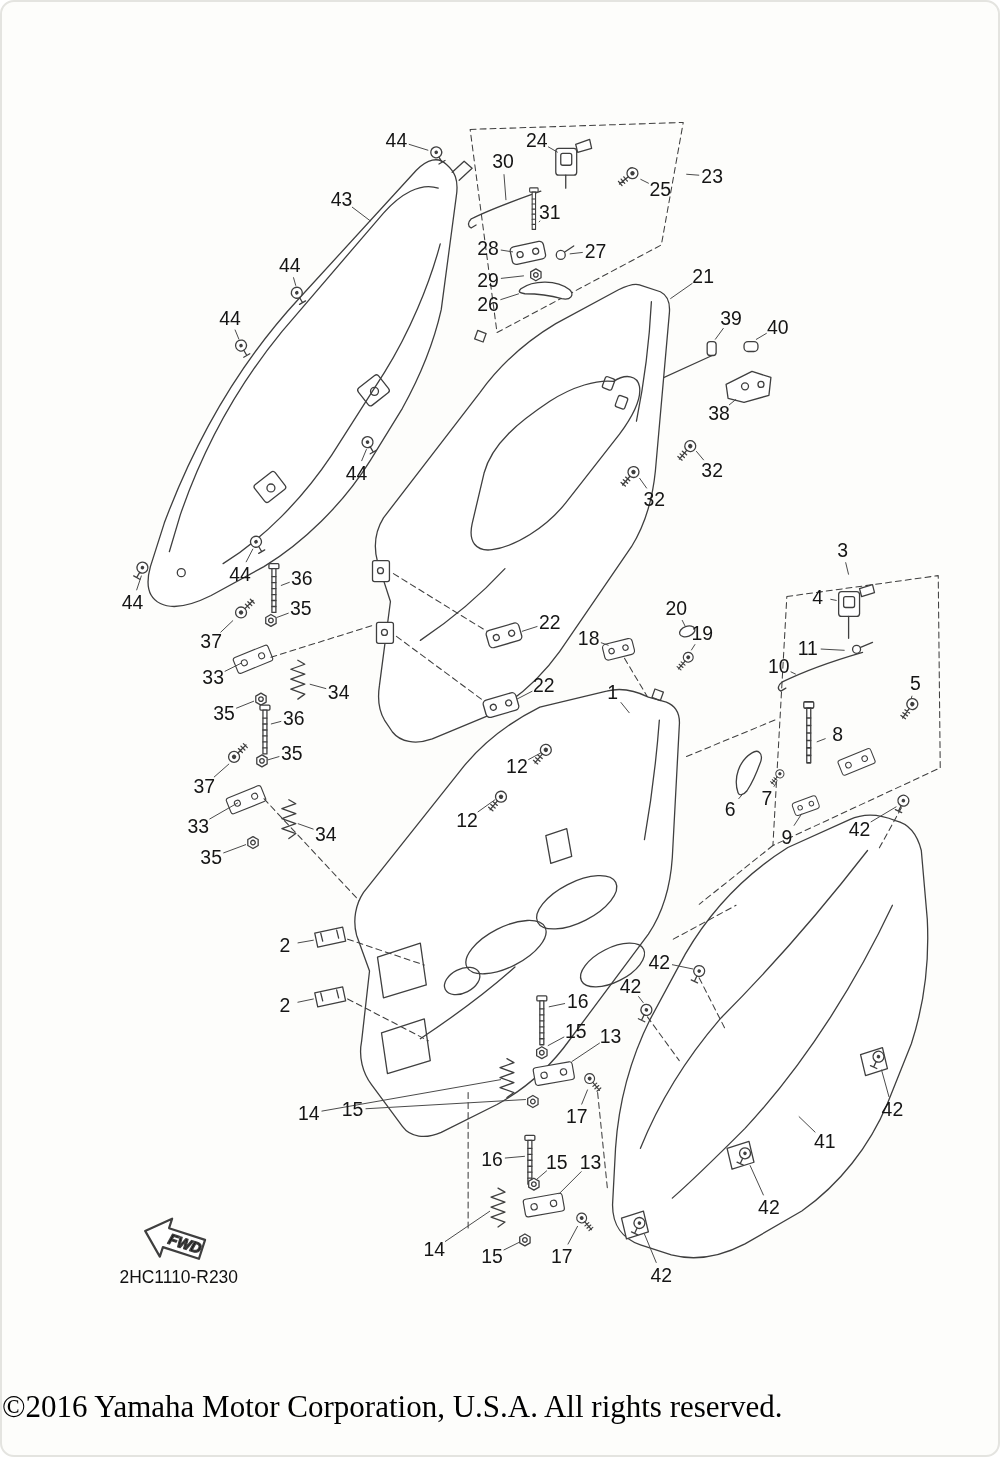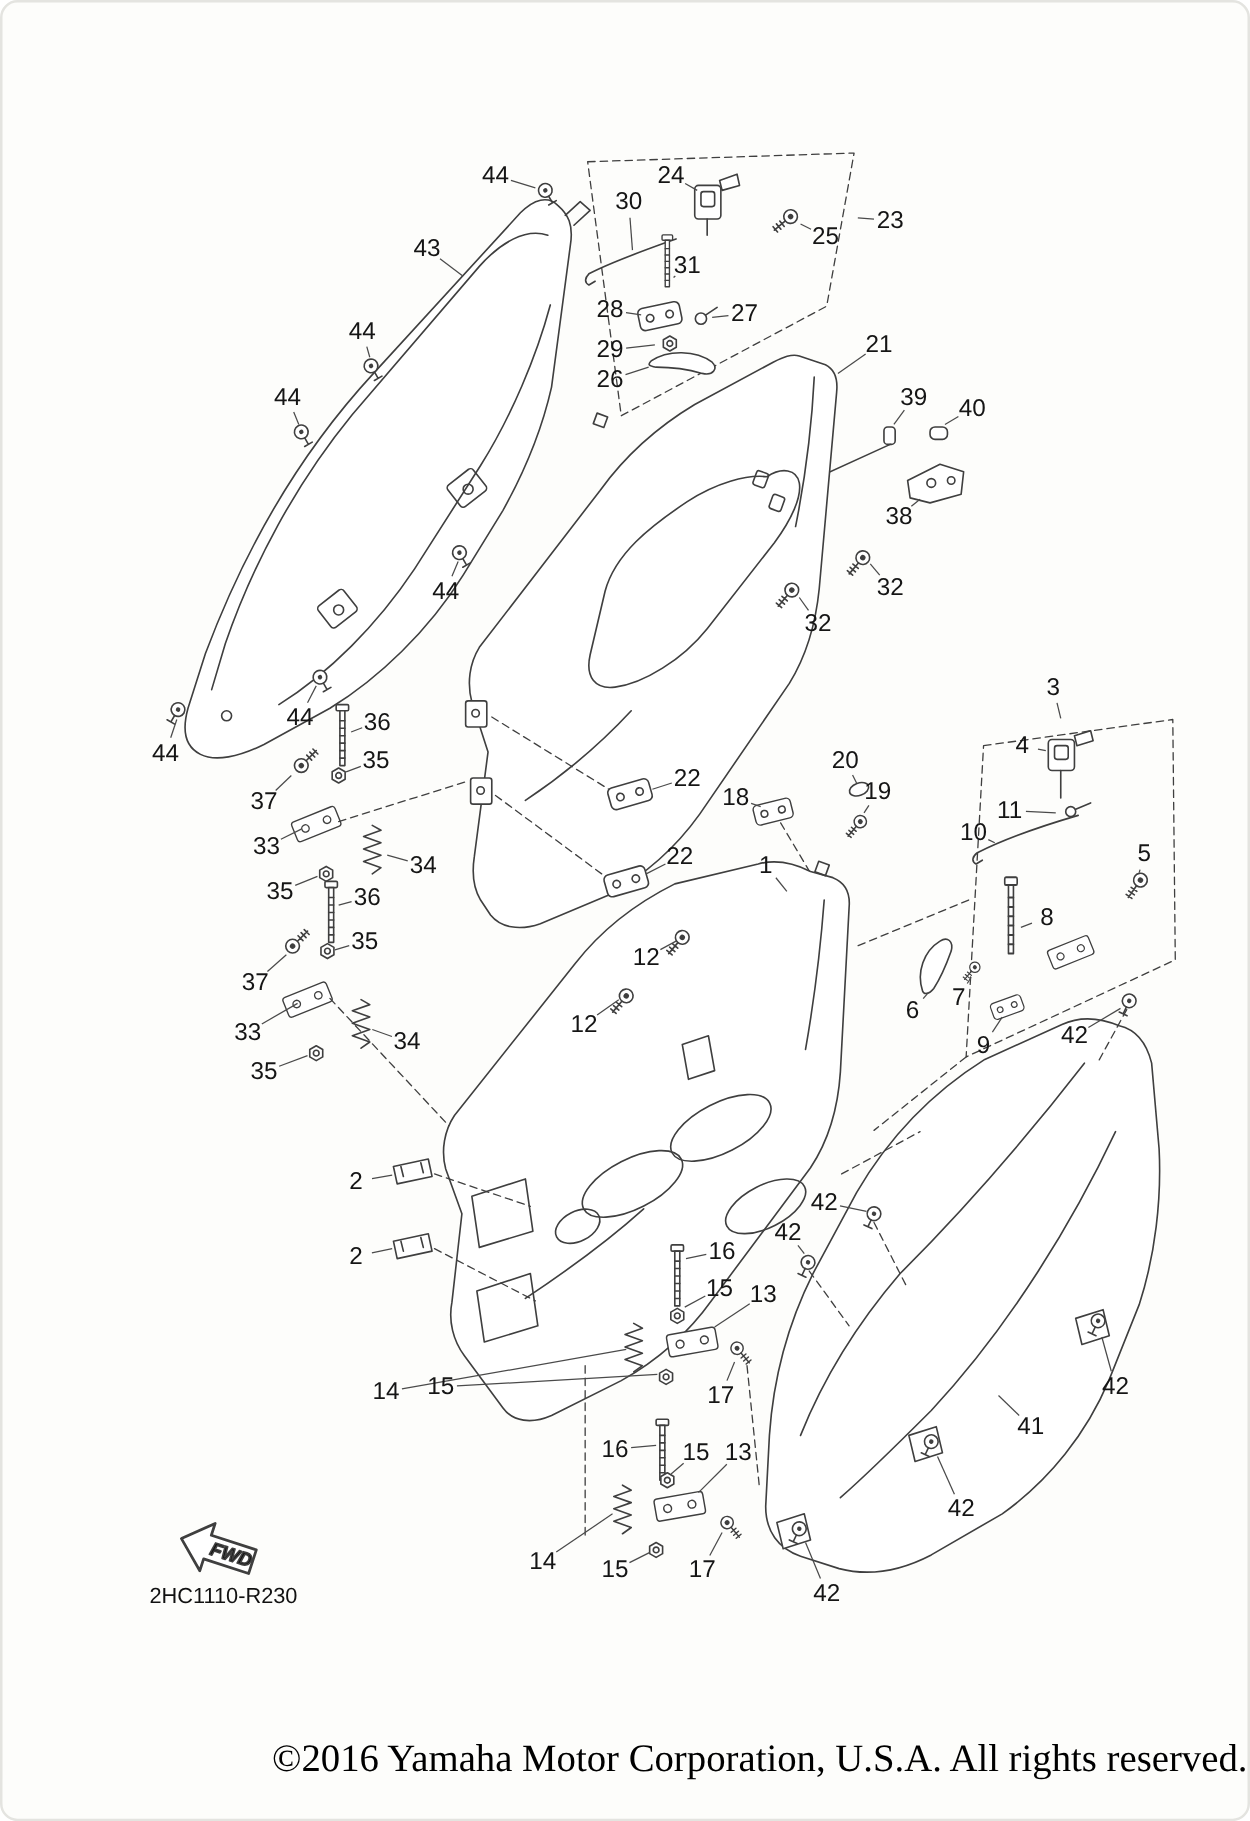--- a/index.html
+++ b/index.html
@@ -12,21 +12,21 @@
   #art{stroke:#3f3f3f;stroke-width:1.3;fill:none;stroke-linecap:round;stroke-linejoin:round;}
   .dash{stroke-dasharray:6 4;stroke-width:1.05;}
   #leaders line{stroke:#4a4a4a;stroke-width:1;}
   #callouts text{
     font-family:"Liberation Sans",sans-serif;font-size:19.5px;fill:#151515;
     text-anchor:middle;dominant-baseline:central;
   }
   .code-text{font-family:"Liberation Sans",sans-serif;font-size:17.5px;fill:#111;}
   .fwd-text{font-family:"Liberation Sans",sans-serif;font-size:15px;font-weight:bold;font-style:italic;fill:#111;}
   .footer{
-    position:absolute;left:0;right:0;bottom:30px;text-align:right;
+    position:absolute;left:0;right:0;bottom:30px;text-align:left;
     font-family:"Liberation Serif",serif;font-size:31px;color:#000;
   }
 </style>
 </head>
 <body>
 
 <div class="page">
 
   <svg class="diagram" width="996" height="1453" viewBox="0 0 1000 1457">
     <defs>

